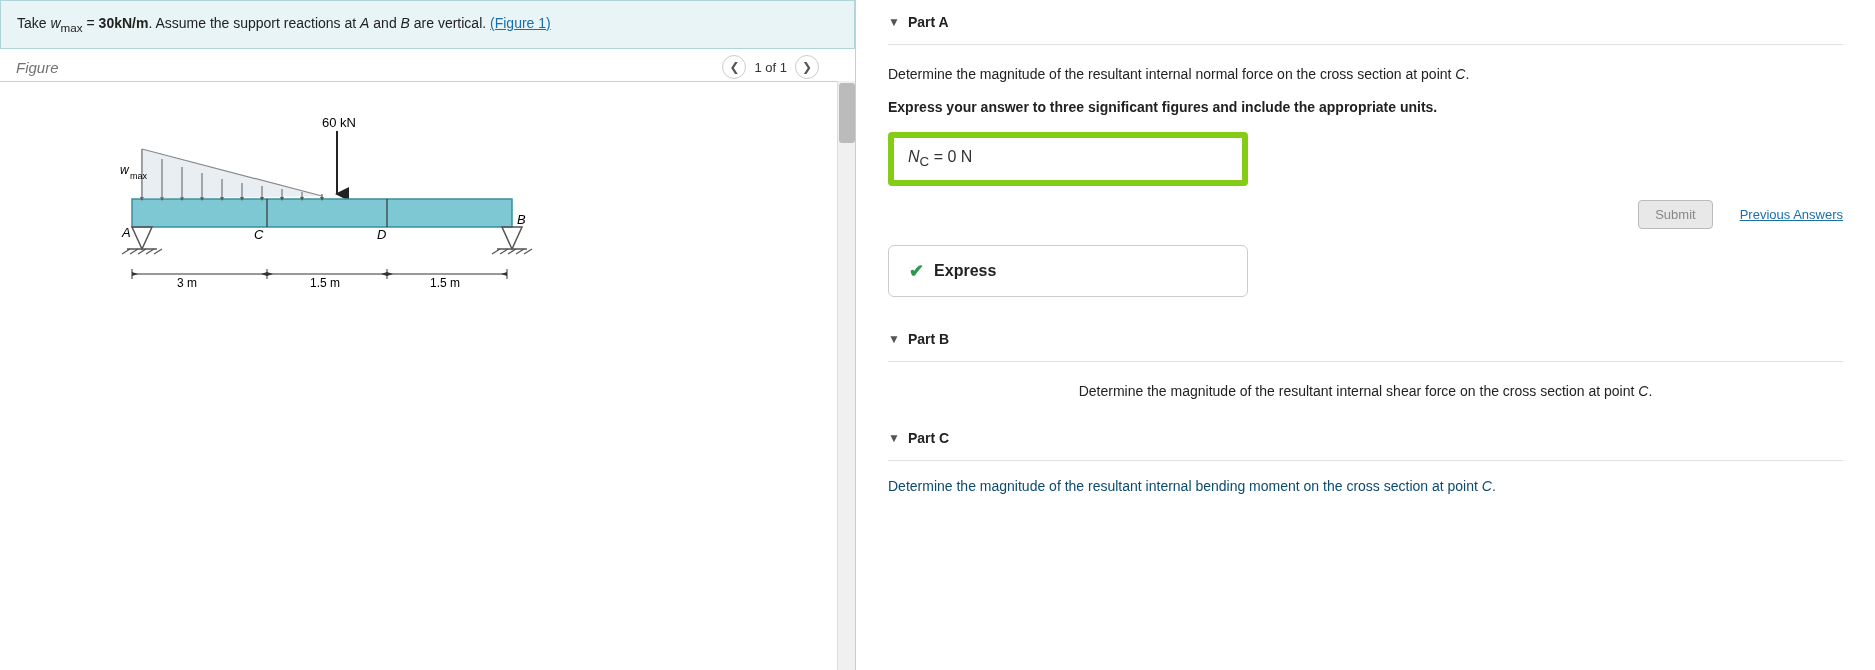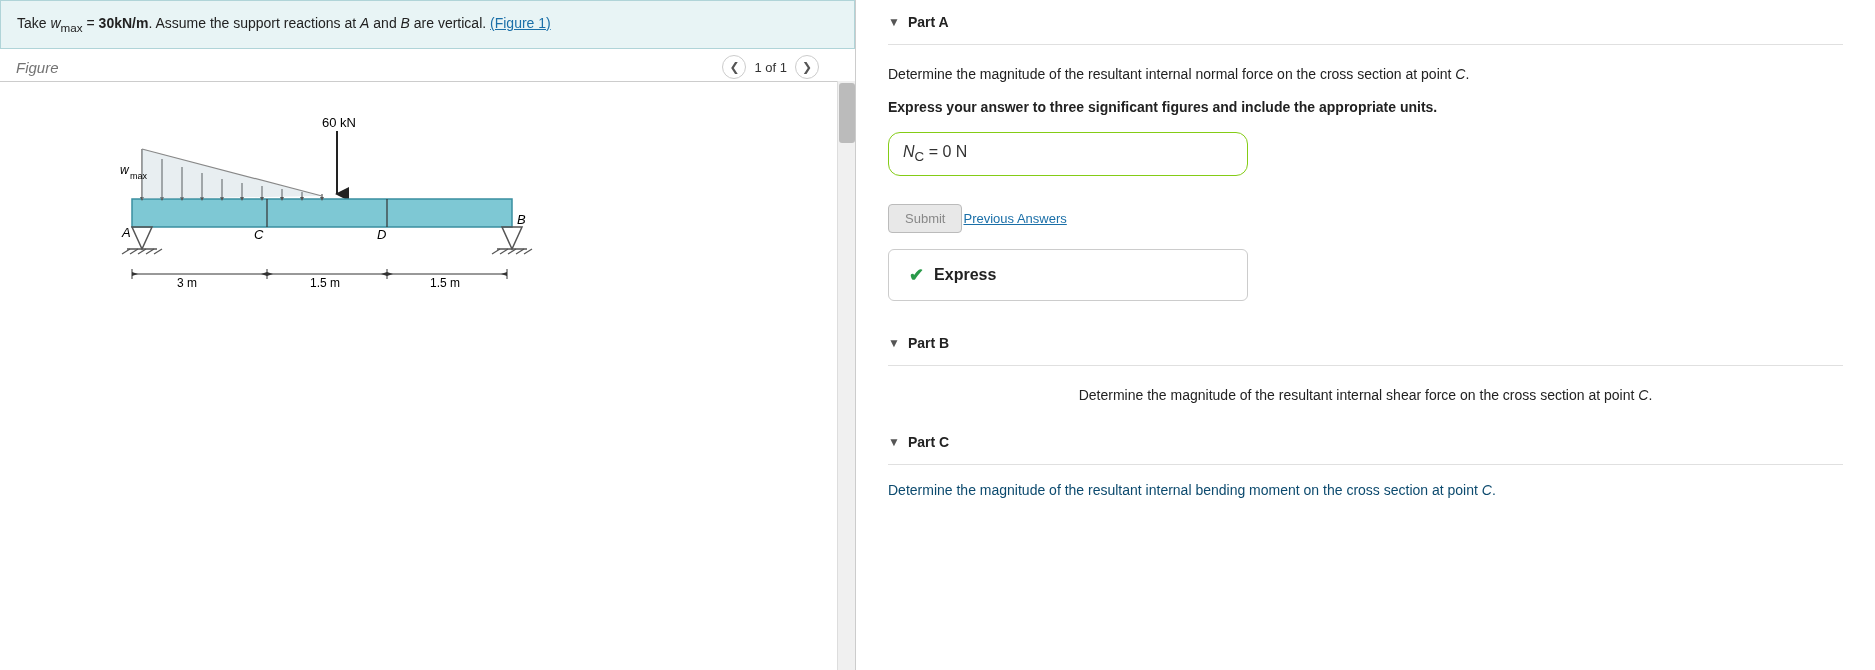--- a/index.html
+++ b/index.html
@@ -158,37 +158,38 @@
     }
 
     .express-note {
       font-weight: bold;
       font-size: 14px;
       margin-bottom: 14px;
       line-height: 1.5;
     }
 
     .answer-box {
-      border: 1px solid #84cc16;
-      border-radius: 12px;
+      border: 6px solid #84cc16;
+      border-radius: 4px;
       padding: 10px 14px;
       font-size: 16px;
       color: #333;
       display: flex;
       align-items: center;
       width: 360px;
-      margin-bottom: 28px;
+      margin-bottom: 14px;
       background: #fff;
     }
 
     .submit-row {
       display: flex;
       align-items: center;
-      gap: 1px;
+      gap: 27px;
       margin-bottom: 16px;
+      justify-content: flex-end;
     }
 
     .submit-btn {
       background: #e8e8e8;
       border: 1px solid #bbb;
       border-radius: 4px;
       padding: 6px 16px;
       font-size: 13px;
       color: #888;
       cursor: not-allowed;

